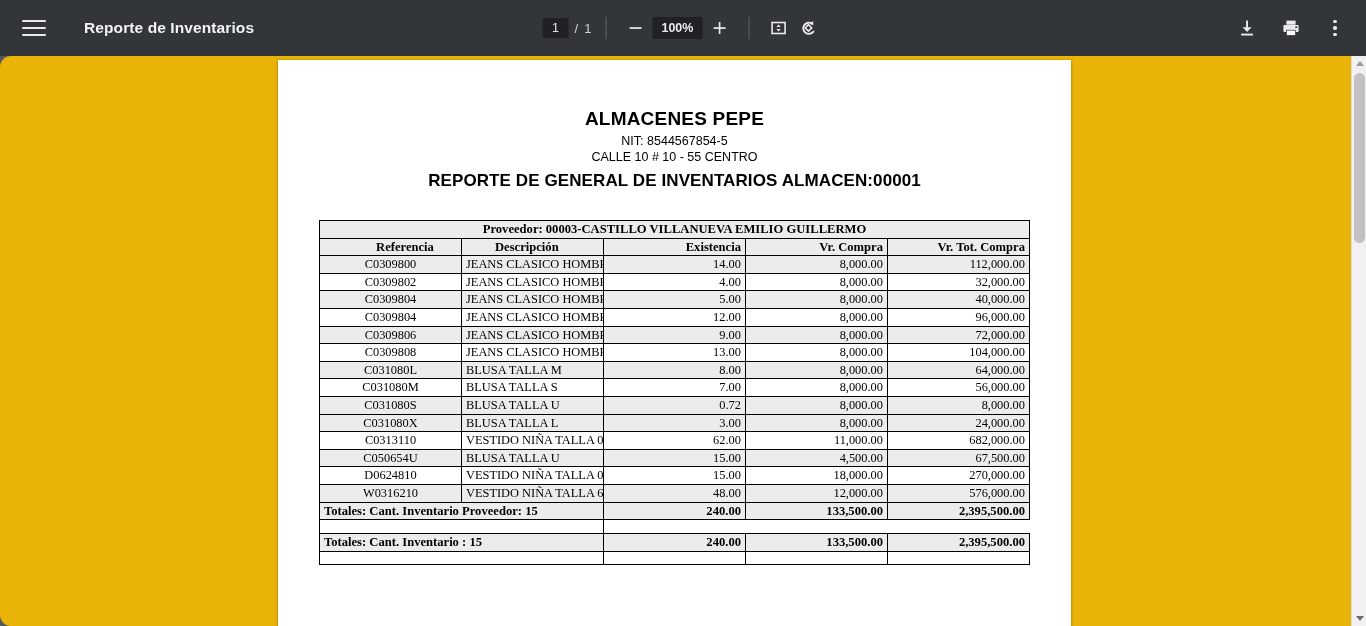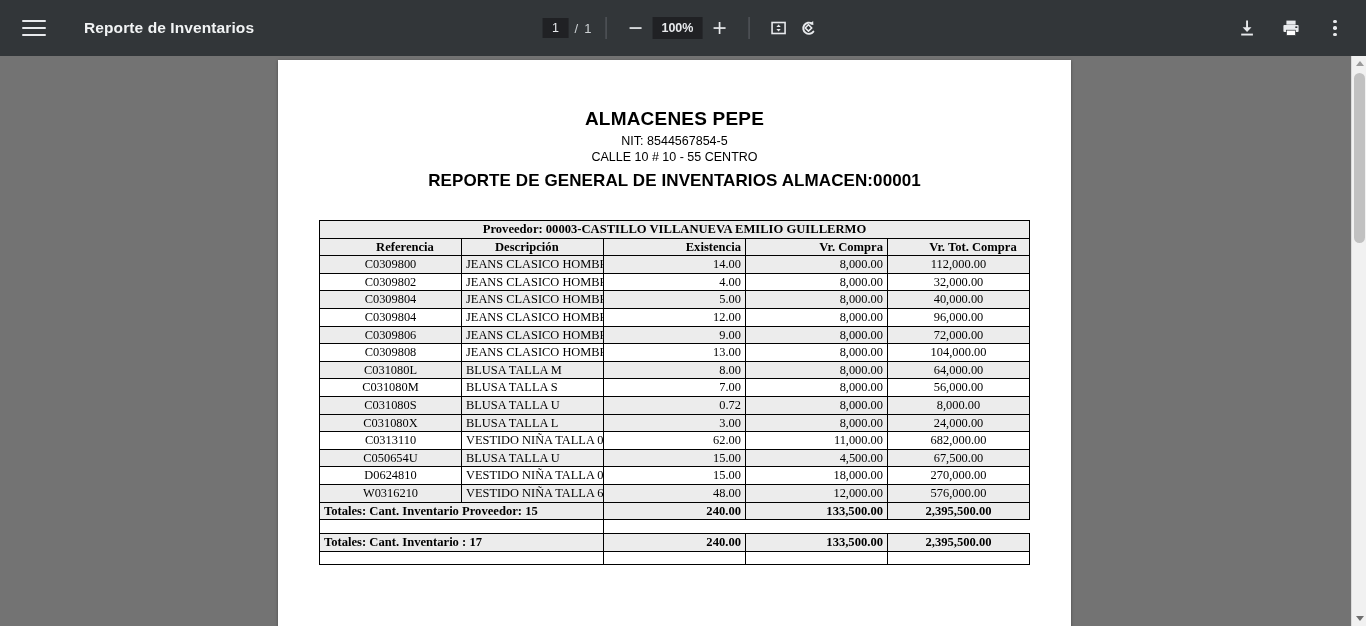--- a/index.html
+++ b/index.html
@@ -72,22 +72,23 @@
     position: absolute; right: 16px; top: 0; height: 56px;
     display: flex; align-items: center; gap: 14px;
   }
   .kebab { display: flex; flex-direction: column; gap: 3px; align-items: center; }
   .kebab i { width: 3.5px; height: 3.5px; background: #e8eaed; border-radius: 50%; display: block; }
 
   
   .viewer {
     position: absolute; top: 56px; left: 0;
     width: 1366px; height: 570px;
-    background: #737373;
+    background: #eab308;
     overflow: hidden;
+    border-radius: 11px;
   }
   .page {
     position: absolute;
     left: 278px; top: 4px;
     width: 793px; height: 600px;
     background: #ffffff;
     box-shadow: 0 1px 3px rgba(0,0,0,0.35);
   }
 
   .rpt-header { text-align: center; padding-top: 48px; color: #000; }
@@ -111,21 +112,21 @@
     height: 16.6px;
     font-size: 12.4px;
     line-height: 16.6px;
     overflow: hidden;
     white-space: nowrap;
   }
   .c-ref { width: 142px; text-align: center; }
   .c-desc { width: 284px; text-align: left; }
   .c-exi { width: 78px; text-align: right; }
   .c-vc  { width: 100px; text-align: right; }
-  .c-vtc { width: 105px; text-align: center; margin-top: 28px; }
+  .c-vtc { width: 105px; text-align: right; margin-top: 28px; }
 
   tr.prov-row td {
     text-align: center; font-weight: bold; font-size: 12.6px;
     background: #ececec; height: 17px;
   }
   tr.head-row th {
     font-weight: bold; background: #ececec; font-size: 12.6px; height: 17px; padding-left: 33px;
   }
   tr.head-row th.c-desc { text-align: left; }
   tr.head-row th.c-ref { text-align: center; }
@@ -381,21 +382,21 @@
             </tr>
 
             <tr class="gap-row">
               <td colspan="2"></td>
                 <td class="nb"></td>
                 <td class="nb"></td>
                 <td class="nb"></td>
             </tr>
 
             <tr class="tot-row">
-              <td class="lbl" colspan="2">Totales: Cant. Inventario : 17</td>
+              <td class="lbl" colspan="2">Totales: Cant. Inventario : 15</td>
               <td class="c-exi">240.00</td>
               <td class="c-vc">133,500.00</td>
               <td class="c-vtc">2,395,500.00</td>
             </tr>
 
             <tr class="tail-row">
               <td colspan="2"></td>
                 <td class="nb"></td>
                 <td class="nb"></td>
                 <td class="nb"></td>

